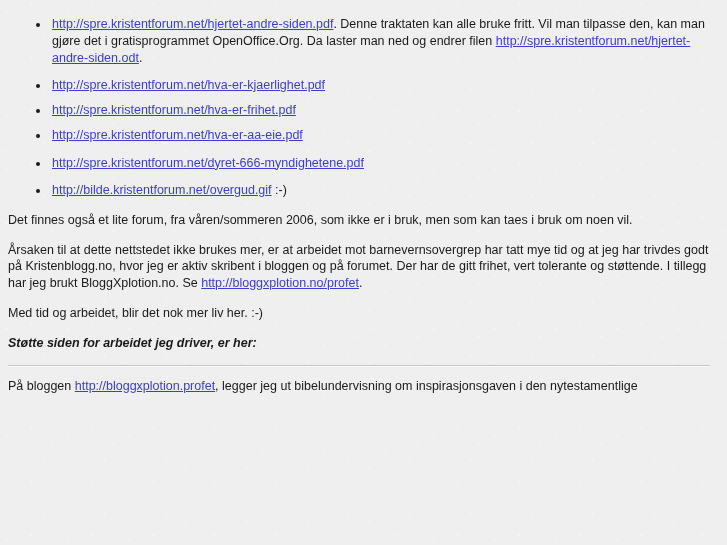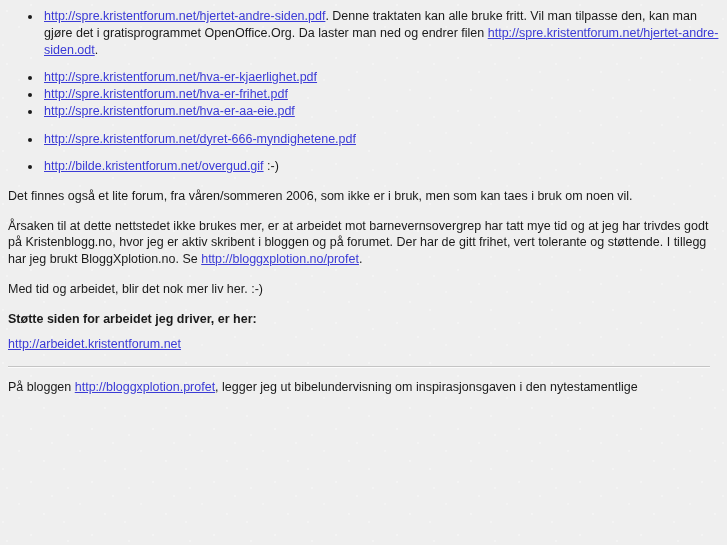--- a/index.html
+++ b/index.html
@@ -44,32 +44,33 @@
   a {
     color: #3b3bd6;
     text-decoration: underline;
   }
   ul {
     margin: 0 0 1.0em 0;
     padding-left: 34px;
     list-style-type: disc;
   }
   li {
-    margin: 0;
+    margin: 8px;
     line-height: 1.34;
     padding-left: 2px;
   }
   li.gap {
     margin-top: 11px;
   }
   .bold {
     font-weight: bold;
   }
   .tight {
-    margin-bottom: 8px;
+    margin-bottom: 1px;
+    font-style: italic;
   }
   hr.divider {
     border: none;
     border-top: 1px solid #c4c4c4;
     border-bottom: 1px solid #fbfbfb;
     height: 0;
     margin: 13px 9px 11px 0;
   }
 </style>
 </head>
@@ -112,19 +113,18 @@
 
 
   <p>Det finnes også et lite forum, fra våren/sommeren 2006, som ikke er i bruk, men som kan taes i bruk om noen vil.</p>
 
   <p><span>Årsaken til at dette nettstedet ikke brukes mer, er at arbeidet mot barnevernsovergrep har tatt mye tid og at jeg har trivdes godt på Kristenblogg.no, hvor jeg er aktiv skribent i bloggen og på forumet. Der har de gitt frihet, vert tolerante og støttende. I tillegg har jeg brukt BloggXplotion.no. Se </span><a href="#">http://bloggxplotion.no/profet</a><span>.</span></p>
 
   <p>Med tid og arbeidet, blir det nok mer liv her. :-)</p>
 
   <p class="bold tight">Støtte siden for arbeidet jeg driver, er her:</p>
 
-  <p><a href="#">http://arbeidet.kristentforum.net</a></p>
 
   <hr class="divider">
 
   <p><span>På bloggen </span><a href="#">http://bloggxplotion.profet</a><span>, legger jeg ut bibelundervisning om inspirasjonsgaven i den nytestamentlige</span></p>
 
 </div>
 
 </body></html>

